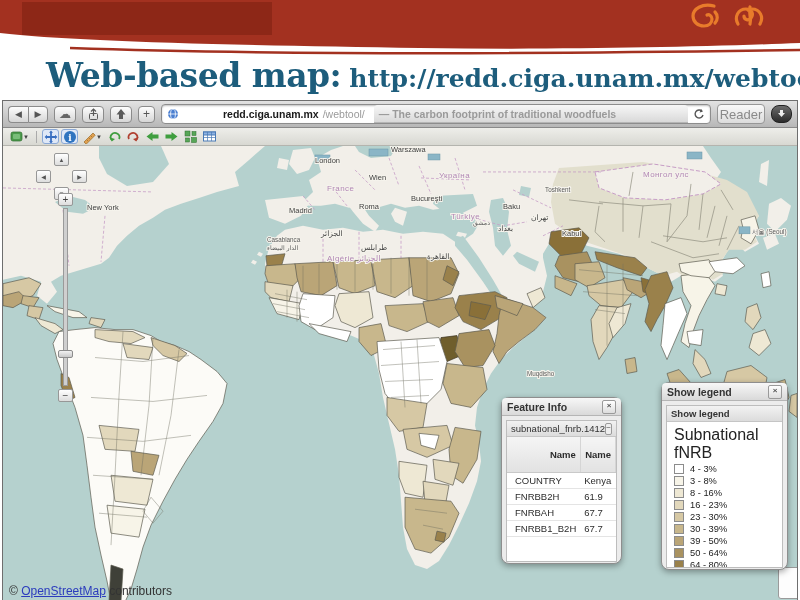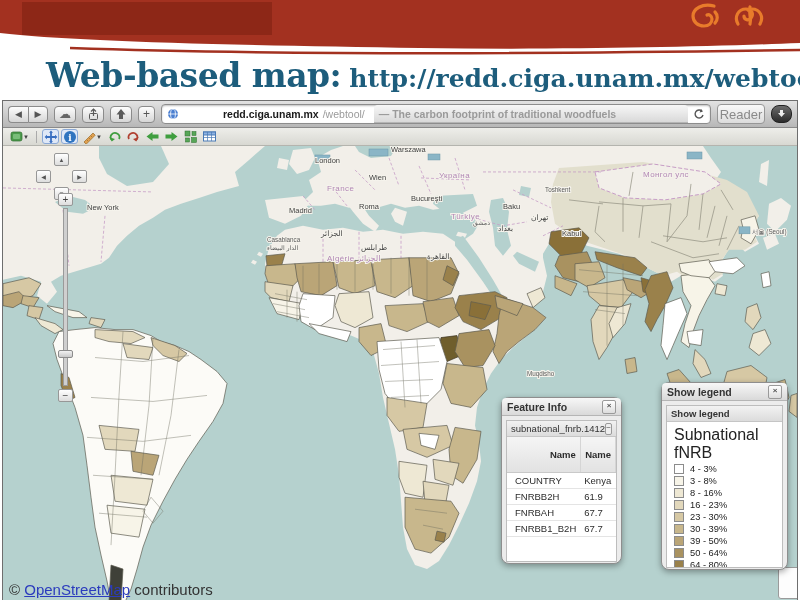--- a/index.html
+++ b/index.html
@@ -57,21 +57,21 @@
   .ml-country{font-size:8px;fill:#b287b5;letter-spacing:.4px;}
   .ml-small{font-size:6.3px;fill:#5a5a5a;}
 
   .panbtn,.zbtn{position:absolute;width:15px;height:13px;background:linear-gradient(#fff,#ddd);
     border:1px solid #979797;border-radius:2px;box-sizing:border-box;display:flex;align-items:center;justify-content:center;
     font-size:6px;color:#555;}
   .zbtn{font-size:10px;line-height:10px;color:#444;}
   .ztrack{position:absolute;left:60px;top:62px;width:5px;height:178px;background:#cfcfcf;border:1px solid #9a9a9a;box-sizing:border-box;}
   .zhandle{position:absolute;left:55px;top:204px;width:15px;height:8px;background:linear-gradient(#f2f2f2,#c9c9c9);
     border:1px solid #8c8c8c;border-radius:2px;box-sizing:border-box;}
-  .attrib{position:absolute;left:6px;bottom:4px;font-size:15px;color:#333;}
+  .attrib{position:absolute;left:6px;bottom:4px;font-size:12px;color:#333;}
   .attrib a{color:#2b3bbd;text-decoration:underline;}
   .cornerbox{position:absolute;right:-4px;bottom:3px;width:21px;height:30px;background:#fdfdfd;border:1px solid #9a9a9a;border-radius:3px;}
 
   
   .panel{position:absolute;background:#ececec;border:1px solid #8e8e8e;border-radius:8px;
     box-shadow:0 2px 6px rgba(0,0,0,.35);box-sizing:border-box;}
   .ptitle{height:17px;background:linear-gradient(#f7f7f7,#d9d9d9);border-bottom:1px solid #b5b5b5;
     border-radius:4px 4px 0 0;display:flex;align-items:center;justify-content:space-between;
     padding:0 5px;font-size:10.5px;font-weight:bold;color:#333;}
   .pclose{width:12px;height:12px;border:1px solid #9a9a9a;border-radius:2px;background:linear-gradient(#fff,#ddd);

